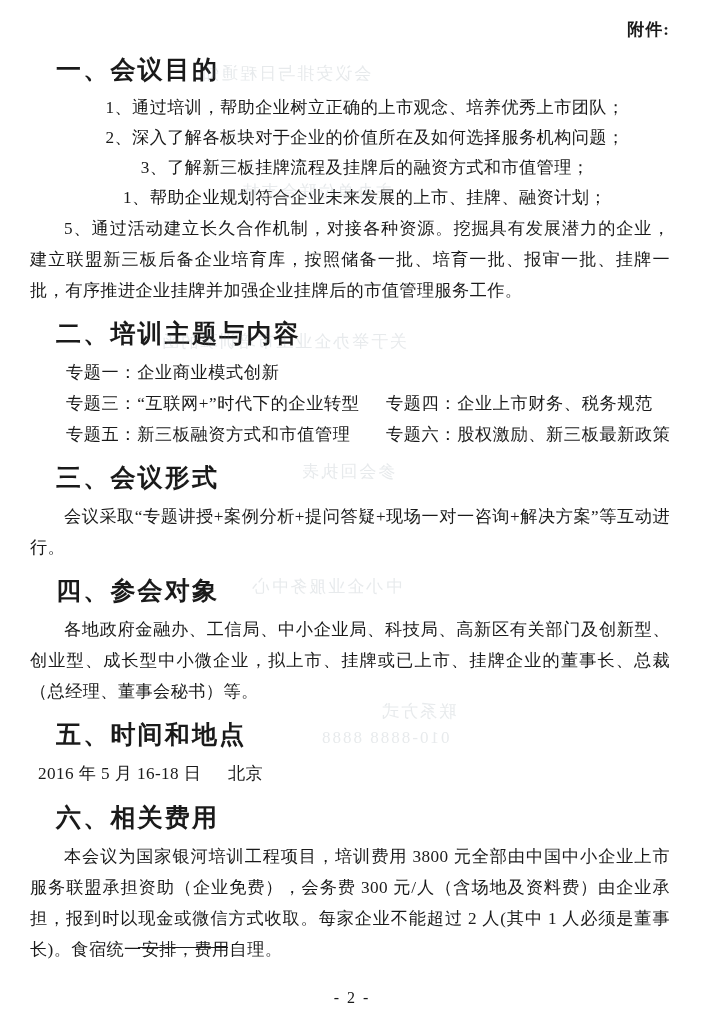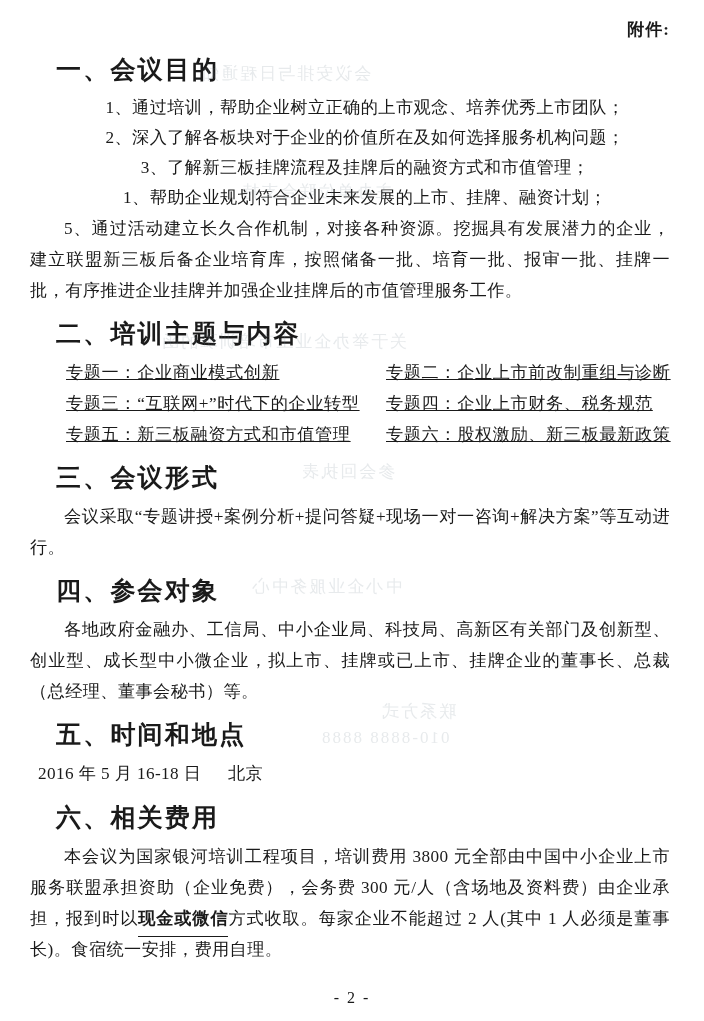--- a/index.html
+++ b/index.html
@@ -58,21 +58,20 @@
   }
   .list-line {
     font-size: 17.2px;
     line-height: 30px;
     margin-left: 30px;
     letter-spacing: 0.4px;
     text-align: center;
   }
   .topics {
     margin: 2px 8px 0 0;
-    text-decoration: underline;
   }
   .topic-row {
     display: flex;
     font-size: 17.2px;
     line-height: 31px;
     letter-spacing: 0.4px;
     margin-left: 36px;
   }
   .topic-col {
     width: 320px;
@@ -88,23 +87,23 @@
     font-size: 17.2px;
     line-height: 32px;
     letter-spacing: 0.4px;
     margin-left: 8px;
     display: flex;
   }
   .datum .d1 { width: 190px; }
   .datum .d2 { width: 175px; }
   .datum .d3 { }
   .u-bold {
-    font-weight: bold;
+    font-weight: normal;
     border-bottom: 1.6px solid #1a1a1a;
-    padding-bottom: 8px;
+    padding-bottom: 19px;
   }
   .pagenum {
     position: absolute;
     bottom: 14px;
     left: 0;
     width: 100%;
     text-align: center;
     font-size: 16px;
     letter-spacing: 2px;
   }
@@ -134,21 +133,20 @@
     <div class="list-line">3、了解新三板挂牌流程及挂牌后的融资方式和市值管理；</div>
     <div class="list-line">1、帮助企业规划符合企业未来发展的上市、挂牌、融资计划；</div>
     <div class="p indent">5、通过活动建立长久合作机制，对接各种资源。挖掘具有发展潜力的企业，建立联盟新三板后备企业培育库，按照储备一批、培育一批、报审一批、挂牌一批，有序推进企业挂牌并加强企业挂牌后的市值管理服务工作。</div>
   </div>
 
   <div class="block">
     <div class="h-section">二、培训主题与内容</div>
     <div class="topics">
       <div class="topic-row">
         <span class="topic-col tl">专题一：企业商业模式创新</span>
-        <span class="topic-col second tl">专题二：企业上市前改制重组与诊断</span>
       </div>
       <div class="topic-row">
         <span class="topic-col tl">专题三：“互联网+”时代下的企业转型</span>
         <span class="topic-col second tl">专题四：企业上市财务、税务规范</span>
       </div>
       <div class="topic-row">
         <span class="topic-col tl">专题五：新三板融资方式和市值管理</span>
         <span class="topic-col second tl">专题六：股权激励、新三板最新政策</span>
       </div>
     </div>

